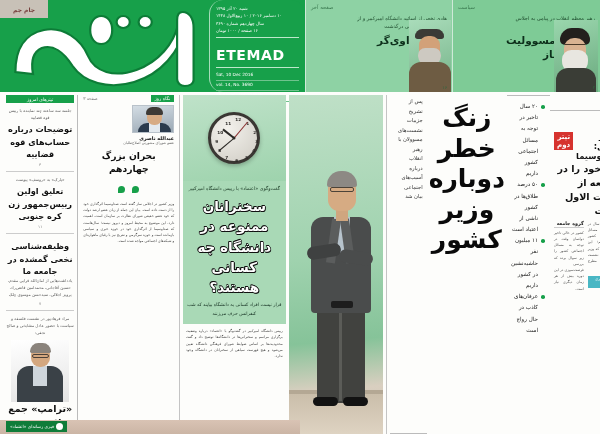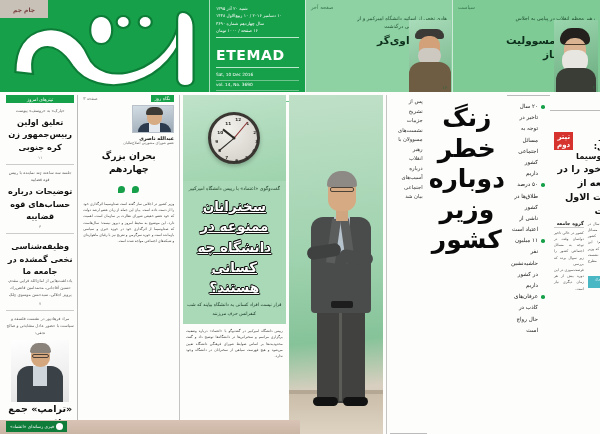--- a/index.html
+++ b/index.html
@@ -89,20 +89,21 @@
     position: absolute; left: 0px; top: 42px; width: 42px; height: 32px;
     background: #6e5c43; border-radius: 12px 12px 0 0;
   }
 
   
   .mh-nameplate {
     width: 96px; height: 92px; background: #17a04a;
     border-left: 1px solid #a7dcb9;
     color: #ffffff; padding: 5px 6px 12px 6px; position: relative;
     direction: rtl;
+    border-radius: 14px;
   }
   .np-dateline { font-size: 4.3px; line-height: 1.7; text-align: left;
     border-bottom: .6px solid #bde8cb; padding-bottom: 3px; }
   .np-brand {
     font-family: "DejaVu Sans", sans-serif;
     font-size: 14px; font-weight: bold; letter-spacing: .6px;
     margin-top: 9px; direction: ltr; text-align: left;
     border-bottom: .6px solid #bde8cb; padding-bottom: 4px;
   }
   .np-en { direction: ltr; text-align: left; font-size: 4.3px; line-height: 1.85;
@@ -227,21 +228,20 @@
             transform-origin: 50% 100%; transform: translate(-50%,-100%) rotate(40deg); }
   .clock-pin { position:absolute; left:50%; top:50%; width:3px; height:3px; border-radius:50%; background:#2b2926; transform: translate(-50%,-50%);}
 
   .banned-wrap { background: #a9d9b6; flex: 0 0 auto; padding: 4px 3px 6px 3px; }
   .banned-kicker { direction: rtl; text-align: center; font-size: 4.8px; color: #1e3d28; line-height: 1.7; }
   .banned-head {
     direction: rtl; text-align: center; font-size: 13.5px; font-weight: bold;
     color: #fff; line-height: 1.5; margin-top: 3px;
     text-shadow: -.8px 0 #111, .8px 0 #111, 0 -.8px #111, 0 .8px #111, .8px .8px #111, -.8px -.8px #111;
     letter-spacing: -.3px;
-    text-decoration: underline;
   }
   .banned-sub { direction: rtl; text-align: center; font-size: 4.6px; color: #153022; line-height: 1.8; margin-top: 4px; }
   .banned-body { direction: rtl; text-align: justify; font-size: 3.5px; line-height: 1.8; color: #3d3d3d; padding: 4px 3px 0 3px; }
 
   
   .col-op { width: 104px; display: flex; flex-direction: column; padding: 0 2px; }
   .op-tagrow { display: flex; flex-direction: row-reverse; justify-content: space-between; align-items: center; }
   .op-tag { background: #17a04a; color: #fff; font-size: 4.6px; padding: 1px 4px; direction: rtl; }
   .op-pagetag { font-size: 4.2px; color: #666; direction: rtl; }
   .op-photo {
@@ -476,29 +476,29 @@
         <span></span>
         <span></span>
       </div>
       <div class="op-body">وزیر کشور در اجلاس نماز گفته است صداوسیما اثرگذاری خود را از دست داده است. بیان این جمله از زبان عضو ارشد دولت که خود عضو حقیقی شورای نظارت بر سازمان است، اهمیت دارد. این موضوع به محیط امروز و دیروز نیست؛ سال‌هاست که صداوسیما از اثرگذاری خود در حوزه خبری و سیاسی بازمانده است و حوزه سرگرمی و تفریح نیز با رقبای ماهواره‌ای و شبکه‌های اجتماعی مواجه شده است.</div>
     </div>
 
     <div class="col-side">
       <div class="side-tag">تیترهای امروز</div>
 
       <div class="side-item">
+        <div class="si-kicker">جلسه سه ساعته چند نماینده با رییس قوه قضاییه</div>
+        <div class="si-head">توضیحات درباره حساب‌های قوه قضاییه</div>
+        <div class="si-page">۳</div>
+      </div>
+
+      <div class="side-item">
         <div class="si-kicker">«پارک» به «روسف» پیوست</div>
         <div class="si-head">تعلیق اولین رییس‌جمهور زن کره جنوبی</div>
         <div class="si-page">۱۱</div>
-      </div>
-
-      <div class="side-item">
-        <div class="si-kicker">جلسه سه ساعته چند نماینده با رییس قوه قضاییه</div>
-        <div class="si-head">توضیحات درباره حساب‌های قوه قضاییه</div>
-        <div class="si-page">۳</div>
       </div>
 
       <div class="side-item">
         <div class="si-head">وظیفه‌شناسی نخعی گمشده در جامعه ما</div>
         <div class="si-kicker">یادداشت‌هایی از امان‌الله قرایی مقدم، حسین آقاجانی، محمدامین قانعی‌راد، پرویز اجلالی، سیدحسن موسوی چلک</div>
         <div class="si-page">۷</div>
       </div>
 
       <div class="side-item" style="border-bottom:none">
         <div class="si-kicker">مراد فرهادپور در نشست فلسفه و سیاست با حضور عادل مشایخی و صالح نجفی:</div>

